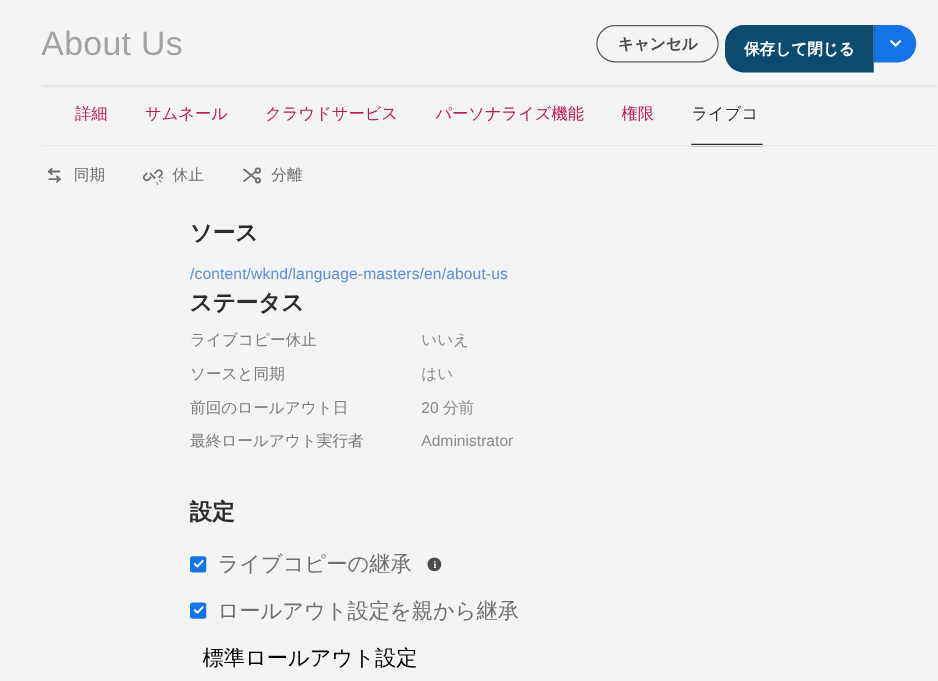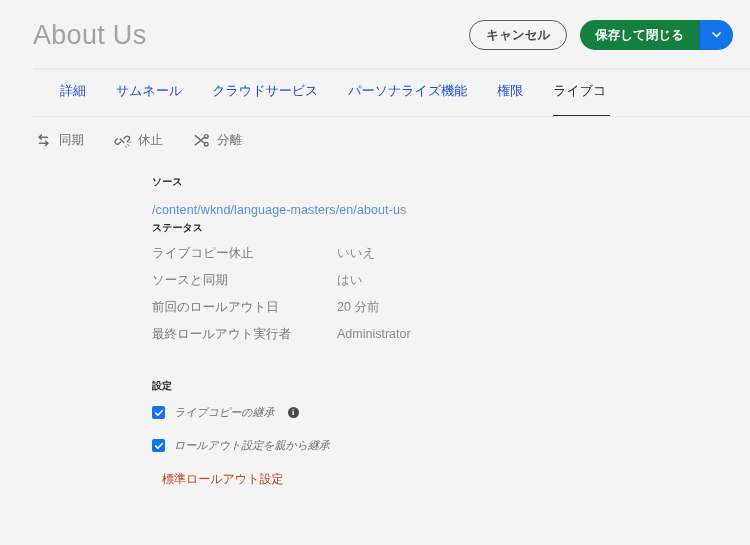--- a/index.html
+++ b/index.html
@@ -27,21 +27,21 @@
   .page-title {
     font-size: 27px;
     font-weight: 300;
     color: #a3a3a3;
     letter-spacing: 0.3px;
     line-height: 1;
   }
   .header-actions {
     display: flex;
     align-items: flex-end;
-    gap: 13px;
+    gap: 5px;
   }
   .btn-cancel {
     height: 30px;
     padding: 0 16px;
     border: 1px solid #5c5c5c;
     border-radius: 15px;
     background: transparent;
     color: #4b4b4b;
     font-size: 12.5px;
     font-family: inherit;
@@ -50,25 +50,25 @@
     white-space: nowrap;
     display: flex;
     align-items: center;
   }
   .btn-split {
     display: flex;
     align-items: stretch;
     height: 30px;
   }
   .btn-save {
-    height: 30px;
+    height: 38px;
     padding: 12px 15px;
     border: none;
     border-radius: 15px 0 0 15px;
-    background: #15803d;
+    background: #0c4a6e;
     color: #ffffff;
     font-size: 12.5px;
     font-family: inherit;
     font-weight: 700;
     cursor: pointer;
     white-space: nowrap;
     display: flex;
     align-items: center;
   }
   .btn-save-more {
@@ -98,21 +98,21 @@
     position: relative;
     height: 48px;
     padding-left: 22px;
     display: flex;
     align-items: flex-start;
     overflow: hidden;
   }
   .tab {
     position: relative;
     font-size: 13px;
-    color: #1d4ed8;
+    color: #be185d;
     padding: 14px 0 0 0;
     margin-right: 30px;
     white-space: nowrap;
     cursor: pointer;
     line-height: 1;
     background: none;
     border: none;
     font-family: inherit;
   }
   .tab.clipped-left {
@@ -170,21 +170,21 @@
     flex: none;
   }
   .tool-btn svg { display: block; }
 
   
   .panel {
     padding-left: 152px;
     padding-top: 14px;
   }
   .section-heading {
-    font-size: 10px;
+    font-size: 18px;
     font-weight: 700;
     color: #2c2c2c;
     margin-bottom: 12px;
     line-height: 1.2;
   }
   .source-link {
     display: inline-block;
     font-size: 12.5px;
     color: #5a8fd8;
     text-decoration: none;
@@ -199,65 +199,64 @@
   .status-table td {
     font-size: 12.5px;
     color: #7a7a7a;
     padding: 0 0 12px 0;
     vertical-align: top;
     line-height: 1.2;
   }
   .status-table td.lbl { width: 185px; }
   .status-table td.val { color: #8a8a8a; }
 
-  .settings-heading { margin-top: 4px; margin-bottom: 14px; }
+  .settings-heading { margin-top: 4px; margin-bottom: 22px; }
   .check-row {
     display: flex;
     align-items: center;
     gap: 9px;
     margin-bottom: 20px;
     cursor: pointer;
   }
   .checkbox {
     width: 13px;
     height: 13px;
     border-radius: 2px;
     background: #1473e6;
     flex: none;
     position: relative;
     display: flex;
     align-items: center;
     justify-content: center;
   }
   .checkbox svg { display: block; }
   .check-label {
-    font-size: 11px;
+    font-size: 17px;
     color: #6e6e6e;
     line-height: 1;
-    font-style: italic;
   }
   .info-icon {
     width: 11px;
     height: 11px;
     border-radius: 50%;
     background: #4b4b4b;
     color: #fff;
     font-size: 8px;
     font-weight: 700;
     display: flex;
     align-items: center;
     justify-content: center;
     flex: none;
     margin-left: 4px;
     font-family: "Liberation Serif", serif;
     cursor: pointer;
   }
   .sub-item {
-    font-size: 12px;
-    color: #c2410c;
+    font-size: 17px;
+    color: #000000;
     padding-left: 10px;
     line-height: 1;
     margin-top: 21px;
   }
 </style>
 </head>
 <body>
 
 <div class="header">
   <div class="page-title">About Us</div>

